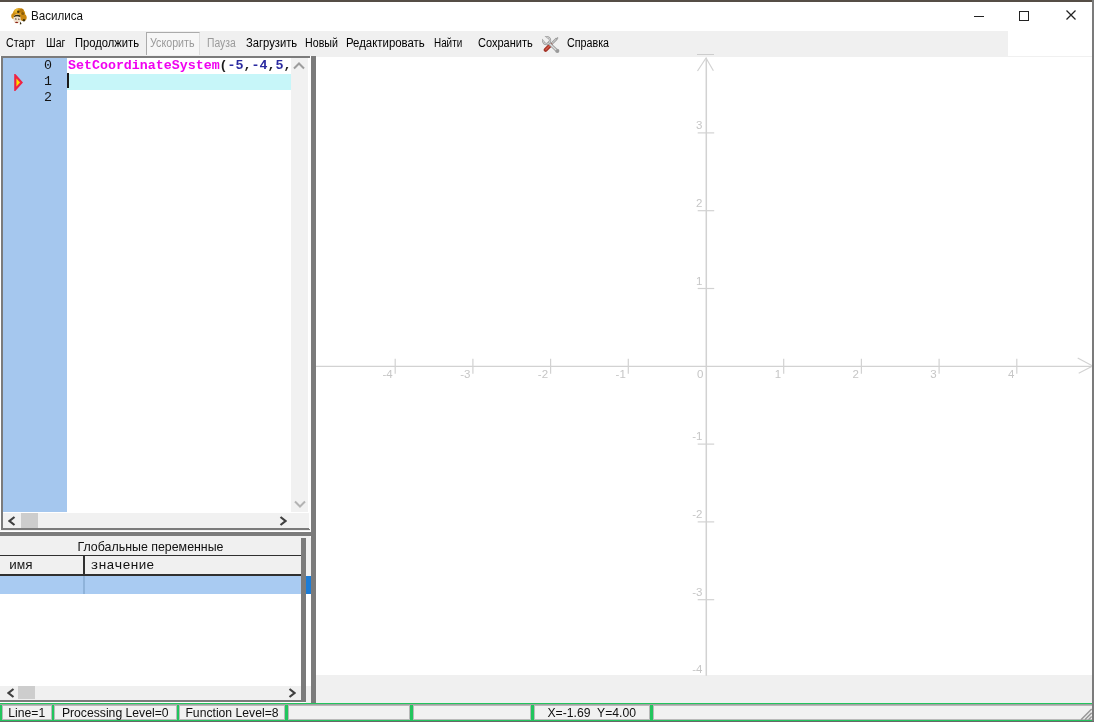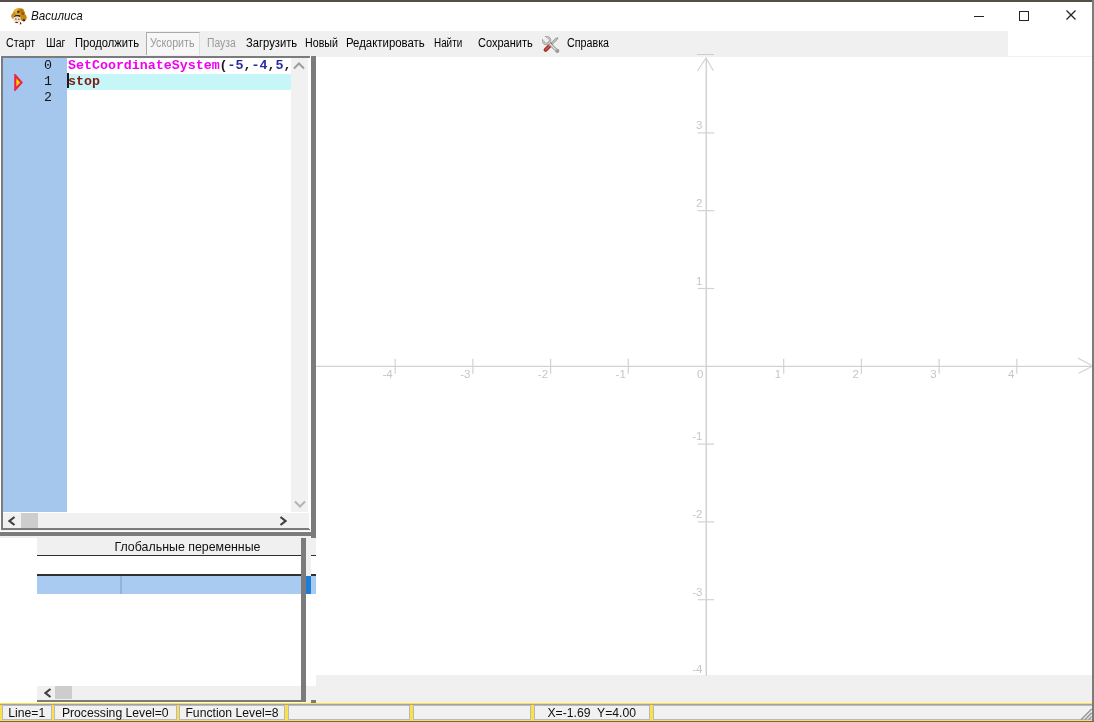--- a/index.html
+++ b/index.html
@@ -11,21 +11,21 @@
 .dim { color:#9a9a9a; }
 .scell { position:absolute; top:2px; height:15px; border:1px solid #b9b9b9; background:#f1f1f1; font-size:12.2px; color:#111; text-align:center; line-height:14px; white-space:nowrap; }
 </style>
 </head>
 <body>
 
 <div class="abs" style="left:0;top:0;width:1094px;height:2px;background:#554e46;"></div>
 <div class="abs" style="left:1092px;top:0;width:2px;height:722px;background:#7b7b7b;"></div>
 <div class="abs" style="left:0;top:720.6px;width:1094px;height:1.4px;background:#686868;"></div>
 
-<div class="abs" style="left:0;top:2px;width:1092px;height:29px;background:#fff;font-style:italic;">
+<div class="abs" style="left:0;top:2px;width:1092px;height:29px;background:#fff;">
   <svg class="abs" style="left:9.5px;top:6px;" width="17" height="17" viewBox="0 0 17 17">
     <circle cx="9" cy="6.2" r="6.2" fill="#d99b1f"></circle>
     <circle cx="4.3" cy="8" r="3.1" fill="#cf8d12"></circle>
     <circle cx="13.3" cy="9.6" r="3.4" fill="#c8860f"></circle>
     <circle cx="6.5" cy="2.8" r="2" fill="#eab92e"></circle>
     <circle cx="11.5" cy="2.6" r="2.2" fill="#b57708"></circle>
     <circle cx="12.8" cy="5.5" r="1.6" fill="#8a5c06"></circle>
     <circle cx="8.3" cy="3.8" r="1.3" fill="#403008"></circle>
     <circle cx="13.9" cy="12.2" r="1.2" fill="#403008"></circle>
     <ellipse cx="7" cy="11" rx="3.7" ry="4.7" fill="#efe0cc"></ellipse>
@@ -75,21 +75,20 @@
 
   <div class="abs mono" style="left:0;top:0;width:64px;height:454px;background:#a5c7ee;"></div>
 
   <div class="abs mono" style="left:0;top:0.5px;width:49.6px;height:16px;font-size:13.3px;line-height:16px;text-align:right;color:#141414;">0</div>
   <div class="abs mono" style="left:0;top:16.5px;width:49.6px;height:16px;font-size:13.3px;line-height:16px;text-align:right;color:#141414;">1</div>
   <div class="abs mono" style="left:0;top:32.5px;width:49.6px;height:16px;font-size:13.3px;line-height:16px;text-align:right;color:#141414;">2</div>
 
   <div class="abs" style="left:64px;top:16.5px;width:224.3px;height:16px;background:#c7f6f9;"></div>
 
   <div class="abs mono" style="left:65.5px;top:0.5px;width:223.5px;height:16px;font-size:13.3px;line-height:16px;font-weight:bold;white-space:nowrap;overflow:hidden;"><span style="color:#f000f0;">SetCoordinateSystem</span><span style="color:#1c1c1c;">(</span><span style="color:#2a2aa0;">-5</span><span style="color:#1c1c1c;">,</span><span style="color:#2a2aa0;">-4</span><span style="color:#1c1c1c;">,</span><span style="color:#2a2aa0;">5</span><span style="color:#1c1c1c;">,</span></div>
-  <div class="abs mono" style="left:65.5px;top:16.5px;width:223.5px;height:16px;font-size:13.3px;line-height:16px;font-weight:bold;color:#7b1a12;">stop</div>
 
   <div class="abs" style="left:64.9px;top:15.9px;width:2px;height:14.6px;background:#1a1a1a;"></div>
 
   <svg class="abs" style="left:11px;top:16px;" width="9" height="17" viewBox="0 0 9 17">
     <path d="M1.3 1.6 L7.5 8.5 L1.3 15.4 Z" fill="#ffe000" stroke="#ee2345" stroke-width="2.2" stroke-linejoin="miter"></path>
   </svg>
 
   <div class="abs" style="left:288.5px;top:0;width:16.7px;height:454.5px;background:#f1f1f1;"></div>
   <svg class="abs" style="left:290.8px;top:4.7px;" width="12" height="8" viewBox="0 0 12 8">
       <path d="M1 6.5 L6 1.5 L11 6.5" stroke="#9d9d9d" stroke-width="2" fill="none"></path>
@@ -110,23 +109,28 @@
 </div>
 
 <div class="abs" style="left:310.6px;top:55.5px;width:5px;height:647px;background:#7b7b7b;"></div>
 
 <div class="abs" style="left:309.2px;top:57.5px;width:1.5px;height:471px;background:#fdfdfd;"></div>
 
 <div class="abs" style="left:0;top:530.4px;width:310px;height:1.1px;background:#f0f0f0;"></div>
 <div class="abs" style="left:0;top:531.5px;width:315.5px;height:4.7px;background:#7b7b7b;"></div>
 <div class="abs" style="left:0;top:536.2px;width:310px;height:1.6px;background:#f0f0f0;"></div>
 
-<div class="abs" style="left:0;top:537.8px;width:301px;height:164.7px;background:#fff;margin-left:37px;">
+<div class="abs" style="left:0;top:537.8px;width:301px;height:164.7px;background:#fff;">
   <div class="abs" style="left:0;top:0;width:301px;height:17px;background:#f0f0f0;font-size:12.4px;color:#111;text-align:center;line-height:18px;">Глобальные переменные</div>
   <div class="abs" style="left:0;top:17px;width:301px;height:1.6px;background:#303030;"></div>
+  <div class="abs" style="left:0;top:18.6px;width:301px;height:17.6px;background:#f0f0f0;">
+    <div class="abs mono" style="left:9px;top:1.5px;font-size:13.3px;line-height:16px;color:#111;">имя</div>
+    <div class="abs mono" style="left:90.5px;top:1.5px;font-size:13.3px;line-height:16px;color:#111;">значение</div>
+    <div class="abs" style="left:83.4px;top:0;width:1.6px;height:17.6px;background:#303030;"></div>
+  </div>
   <div class="abs" style="left:0;top:36.2px;width:301px;height:2.3px;background:#303030;"></div>
   <div class="abs" style="left:0;top:38.5px;width:301px;height:17.7px;background:#a9cbf2;">
     <div class="abs" style="left:83.4px;top:0;width:1.2px;height:17.7px;background:#8fb3da;"></div>
   </div>
 
   <div class="abs" style="left:0;top:147.9px;width:301px;height:14.3px;background:#f0f0f0;">
     <svg class="abs" style="left:7px;top:2.8px;" width="8" height="10" viewBox="0 0 8 10">
         <path d="M6.5 1 L1.5 5 L6.5 9" stroke="#404040" stroke-width="2.2" fill="none"></path>
       </svg>
     <div class="abs" style="left:17.5px;top:0.5px;width:17.5px;height:13.3px;background:#cdcdcd;"></div>
@@ -183,21 +187,21 @@
       <text x="386.5" y="150.7">2</text>
       <text x="386.5" y="228.5">1</text>
       <text x="386.5" y="384.1">-1</text>
       <text x="386.5" y="461.9">-2</text>
       <text x="386.5" y="539.7">-3</text>
       <text x="386.5" y="617.3">-4</text>
     </g>
   </svg>
 </div>
 
-<div class="abs" style="left:0;top:702.5px;width:1092px;height:18px;background:#fde047;">
+<div class="abs" style="left:0;top:702.5px;width:1092px;height:18px;background:#22c55e;">
   <div class="abs" style="left:0;top:1.1px;width:1092px;height:1px;background:#a2a2a2;"></div>
   <div class="scell" style="left:2px;width:49.5px;">Line=1</div>
   <div class="scell" style="left:53.5px;width:123.5px;">Processing Level=0</div>
   <div class="scell" style="left:179px;width:106px;">Function Level=8</div>
   <div class="scell" style="left:288px;width:122px;"></div>
   <div class="scell" style="left:412.5px;width:118.5px;"></div>
   <div class="scell" style="left:533.5px;width:116.5px;">X=-1.69&nbsp; Y=4.00</div>
   <div class="scell" style="left:652.5px;width:439.5px;border-right:none;"></div>
   <svg class="abs" style="left:1080px;top:5.5px;" width="12" height="12" viewBox="0 0 12 12">
     <path d="M1 11.7 L11.7 1 M4.8 11.7 L11.7 4.8 M8.5 11.7 L11.7 8.5" stroke="#9a9a9a" stroke-width="1.6"></path>

